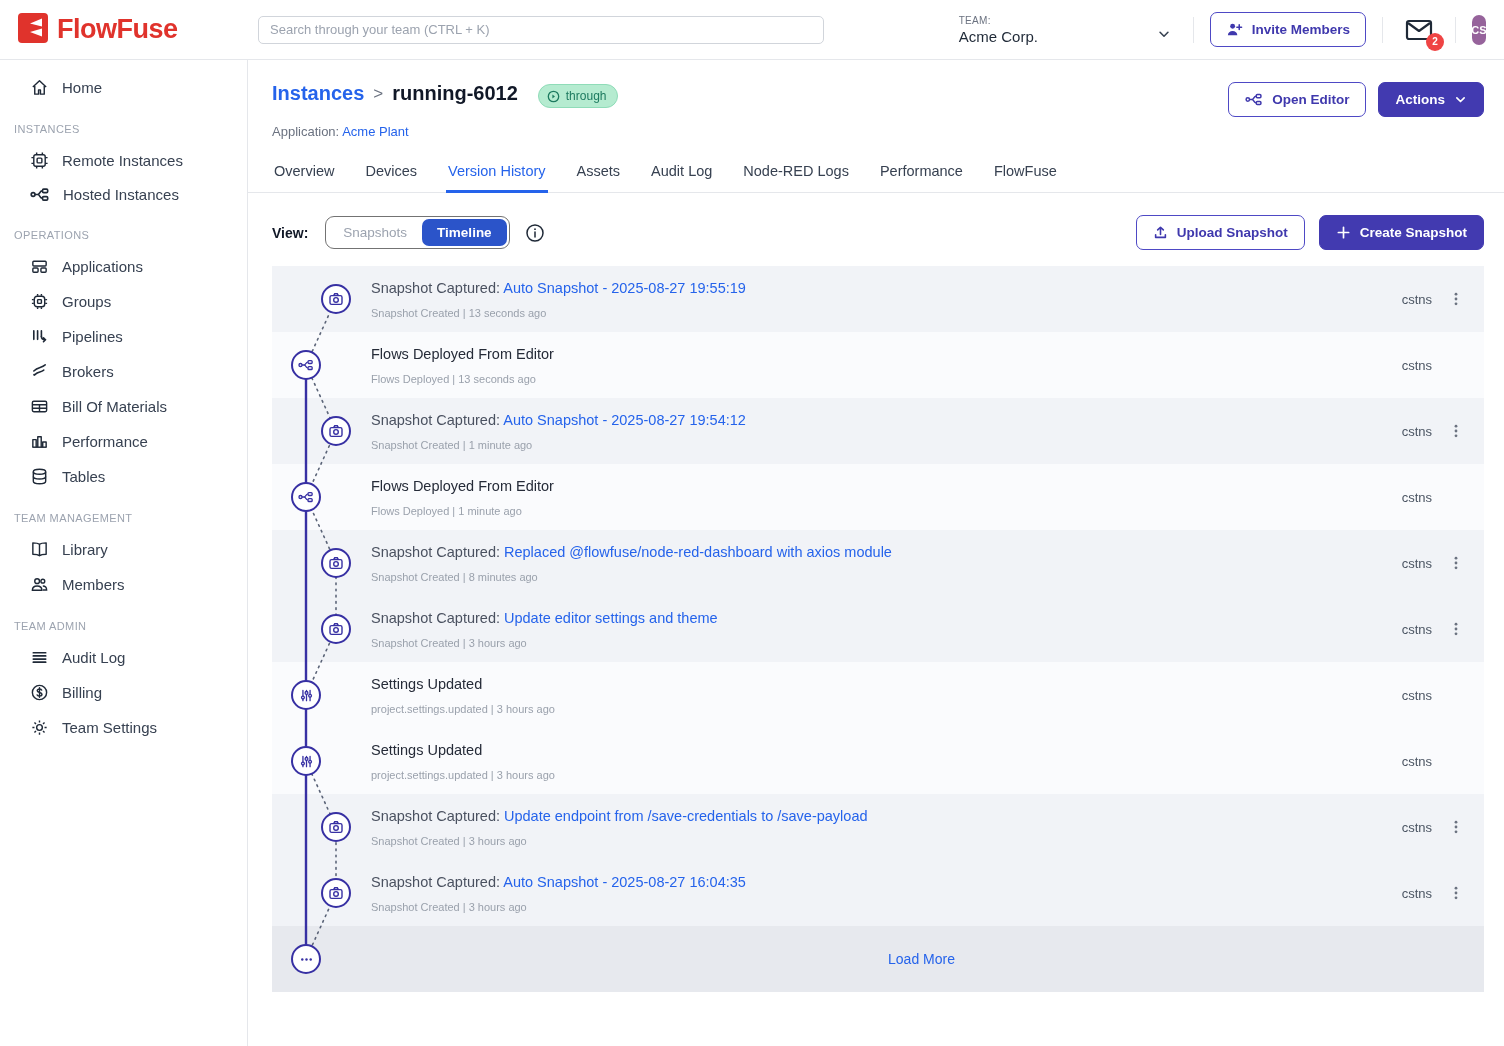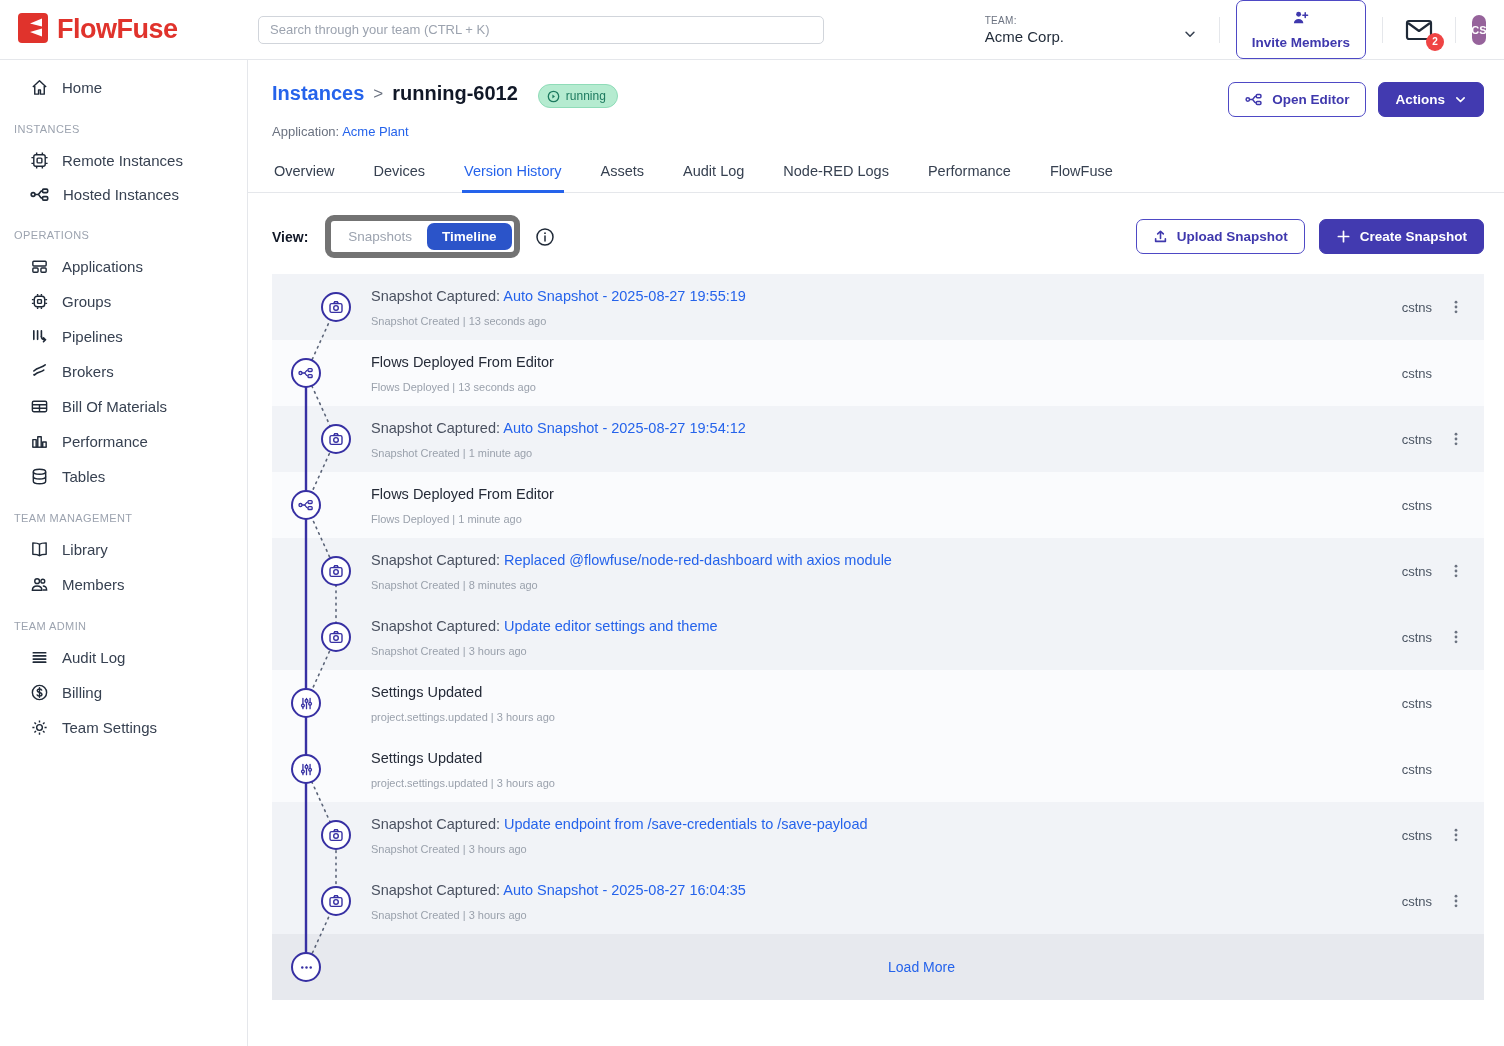--- a/index.html
+++ b/index.html
@@ -15,21 +15,21 @@
   .logo { display:flex; align-items:center; gap:9px; width:240px; cursor:pointer; }
   .logo-text { font-size:27px; font-weight:bold; color:#e0332c; letter-spacing:-0.5px; }
   .search { width:566px; height:28px; border:1px solid #d1d5db; border-radius:5px; padding:0 11px; font-size:13px; color:#374151; outline:none; font-family:"Liberation Sans", sans-serif; }
   .search::placeholder { color:#9ca3af; }
   .topbar-right { margin-left:auto; display:flex; align-items:center; }
   .team-select { width:218px; position:relative; cursor:pointer; }
   .team-label { display:block; font-size:10px; color:#6b7280; letter-spacing:0.3px; }
   .team-name { display:block; font-size:15px; color:#1f2937; margin-top:2px; }
   .team-chevron { position:absolute; right:6px; top:12px; color:#374151; }
   .vdiv { width:1px; height:26px; background:#e5e7eb; margin:0 16px; }
-  .invite-btn { display:flex; align-items:center; gap:9px; border:1px solid var(--primary-border); color:#3f38ad; background:#fff; font-weight:bold; font-size:13.5px; padding:8px 15px; border-radius:7px; cursor:pointer; font-family:"Liberation Sans", sans-serif;flex-direction:column; }
+  .invite-btn { display:flex; align-items:center; gap:9px; border:1px solid var(--primary-border); color:#3f38ad; background:#fff; font-weight:bold; font-size:13.5px; padding:8px 15px; border-radius:7px; cursor:pointer; font-family:"Liberation Sans", sans-serif; }
   .mail-wrap { position:relative; margin:0 6px; cursor:pointer; color:#1f2937; }
   .mail-badge { position:absolute; right:-11px; bottom:-9px; background:#ef4444; color:#fff; font-size:10px; min-width:18px; height:18px; border-radius:50%; display:flex; align-items:center; justify-content:center; font-weight:bold; }
   .avatar { width:14px; height:30px; border-radius:9px; background:#96639b; color:#fff; font-size:11px; font-weight:bold; display:flex; align-items:center; justify-content:center; cursor:pointer; }
   
   .shell { display:flex; height:986px; }
   .sidebar { width:248px; flex-shrink:0; border-right:1px solid #e5e7eb; padding-top:10px; }
   .side-title { font-size:11px; color:#9ca3af; letter-spacing:0.4px; padding:18px 0 8px 14px; }
   .side-item { display:flex; align-items:center; gap:13px; padding:8px 8px 8px 30px; font-size:15px; color:#374151; cursor:pointer; }
   .side-icon { display:flex; color:#1f2937; }
   
@@ -39,27 +39,27 @@
   .crumb-link { color:var(--link); cursor:pointer; }
   .crumb-sep { color:#6b7280; font-weight:normal; font-size:17px; }
   .crumb-current { color:#111827; }
   .status-badge { margin-left:20px; margin-top:2px; display:inline-flex; align-items:center; gap:6px; background:#b5ebd0; border:1px solid #8fdcb8; color:#1d7a5f; font-size:12px; padding:4px 11px 4px 8px; border-radius:999px; }
   .head-buttons { margin-left:auto; display:flex; gap:12px; }
   .btn { height:35px; display:inline-flex; align-items:center; gap:9px; border-radius:7px; font-size:13.5px; font-weight:bold; padding:0 16px; cursor:pointer; font-family:"Liberation Sans", sans-serif; }
   .btn-outline { background:#fff; border:1px solid var(--primary-border); color:#3f38ad; }
   .btn-filled { background:var(--primary); border:1px solid var(--primary); color:#fff; }
   .app-line { font-size:13px; color:#6b7280; margin-top:7px; }
   .app-link { color:var(--link); cursor:pointer; }
-  .tabs { display:flex; gap:35px; margin:16px -20px 16px -24px; padding-left:24px; border-bottom:1px solid #e5e7eb; }
+  .tabs { display:flex; gap:27px; margin:16px -20px 16px -24px; padding-left:24px; border-bottom:1px solid #e5e7eb; }
   .tab { font-size:14.5px; color:#374151; padding:8px 2px 13px; cursor:pointer; position:relative; }
   .tab.active { color:var(--link); }
   .tab.active::after { content:""; position:absolute; left:0; right:0; bottom:-1px; height:3px; background:var(--link); }
   .view-bar { display:flex; align-items:center; margin-top:22px; }
   .view-label { font-size:14px; font-weight:bold; color:#111827; }
-  .segmented { display:flex; border:6px solid #737373; border-radius:9px; margin-left:17px; padding:2px; background:#fff; }
+  .segmented { display:flex; border:1px solid #737373; border-radius:9px; margin-left:17px; padding:2px; background:#fff; }
   .seg-opt { font-size:13.5px; padding:6px 15px; border-radius:7px; color:#9ca3af; cursor:pointer; }
   .seg-opt.active { background:var(--active-blue); color:#fff; font-weight:bold; }
   .info-icon { margin-left:15px; color:#1f2937; display:flex; cursor:pointer; }
   .view-actions { margin-left:auto; display:flex; gap:14px; }
   
   .timeline { margin-top:16px; position:relative; }
   #timeline-lines { position:absolute; left:0; top:0; z-index:1; pointer-events:none; }
   .trow { height:66px; display:flex; align-items:center; padding-left:99px; padding-right:12px; position:relative; }
   .trow.bg-snap { background:#f1f3f7; }
   .trow.bg-plain { background:#fafbfd; }
@@ -301,21 +301,21 @@
           <span class="crumb-sep">&gt;</span>
           <span class="crumb-current">running-6012</span>
         </div>
         <span class="status-badge">
           <span style="display:flex;">
             <svg width="13" height="13" viewBox="0 0 14 14" fill="none" stroke="currentColor" stroke-width="1.4">
                 <circle cx="7" cy="7" r="5.6"></circle>
                 <path d="M5.8 4.9l2.8 2.1-2.8 2.1z" fill="currentColor" stroke="none"></path>
               </svg>
           </span>
-          <span>running</span>
+          <span>through</span>
         </span>
         <div class="head-buttons">
           <button class="btn btn-outline">
             <span style="display:flex;">
               <svg width="18" height="15" viewBox="0 0 18 15" fill="none" stroke="currentColor" stroke-width="1.5">
                   <circle cx="2.8" cy="7.5" r="1.7"></circle>
                   <path d="M4.5 7.5h2.3M6.8 7.5c2.4 0 1.8-3.3 4.2-3.3M6.8 7.5c2.4 0 1.8 3.3 4.2 3.3"></path>
                   <rect x="11.3" y="2.6" width="4.6" height="3.2" rx="1"></rect>
                   <rect x="11.3" y="9.4" width="4.6" height="3.2" rx="1"></rect>
                 </svg>

